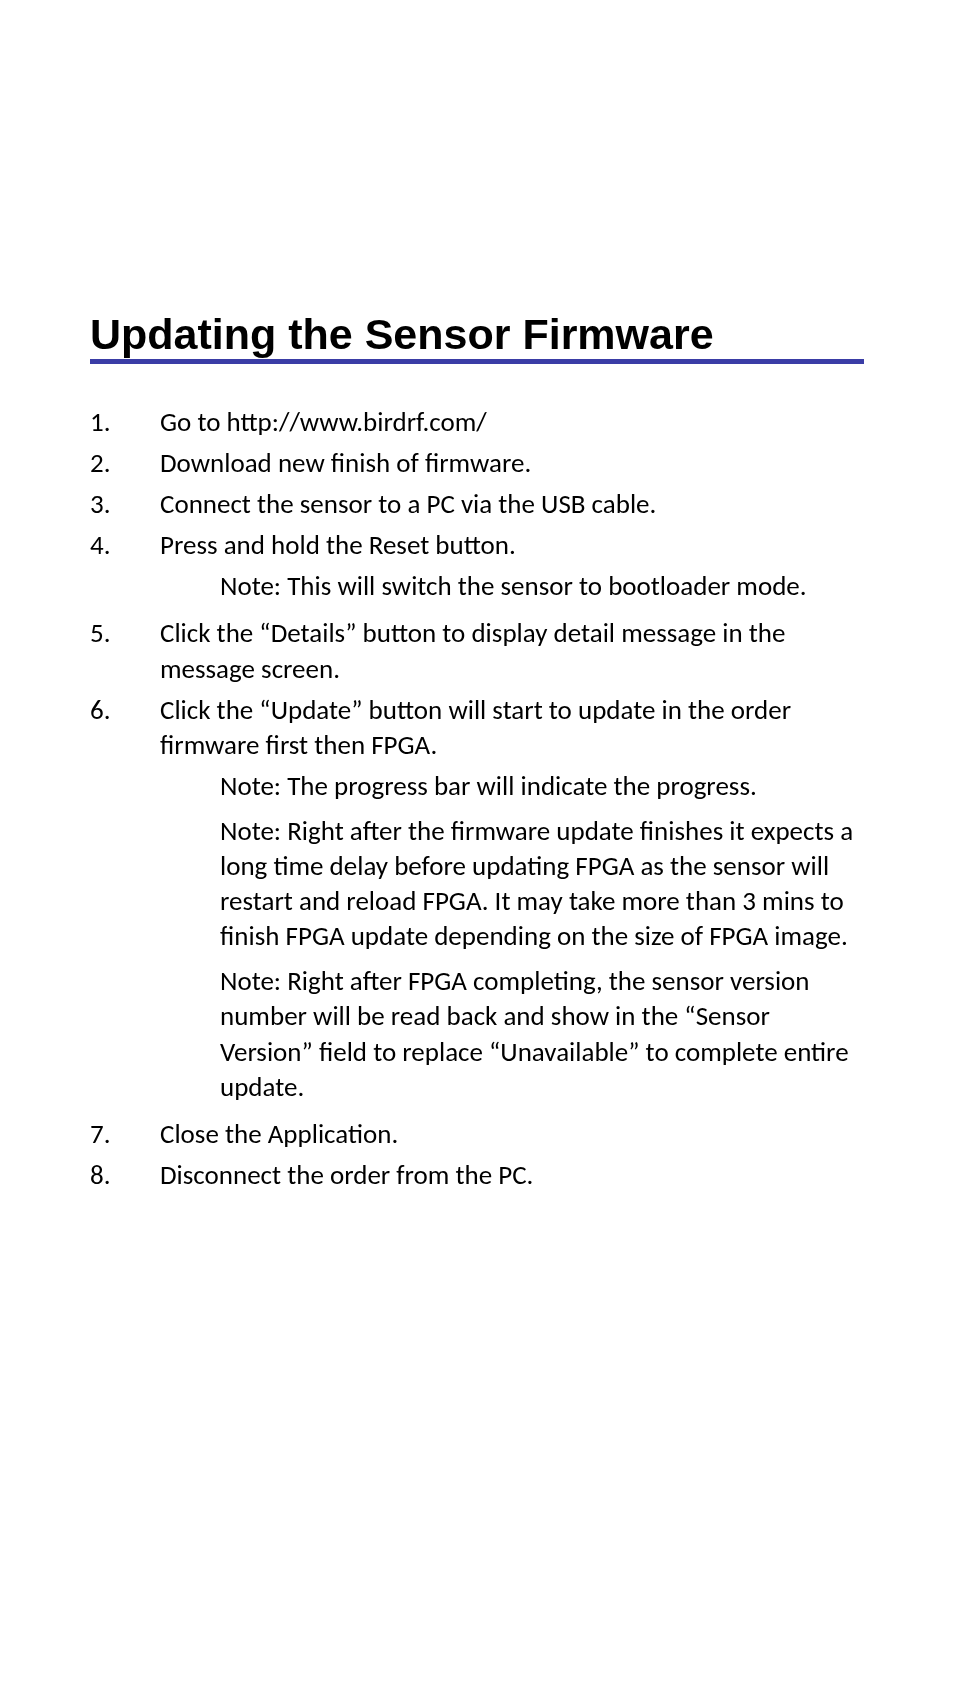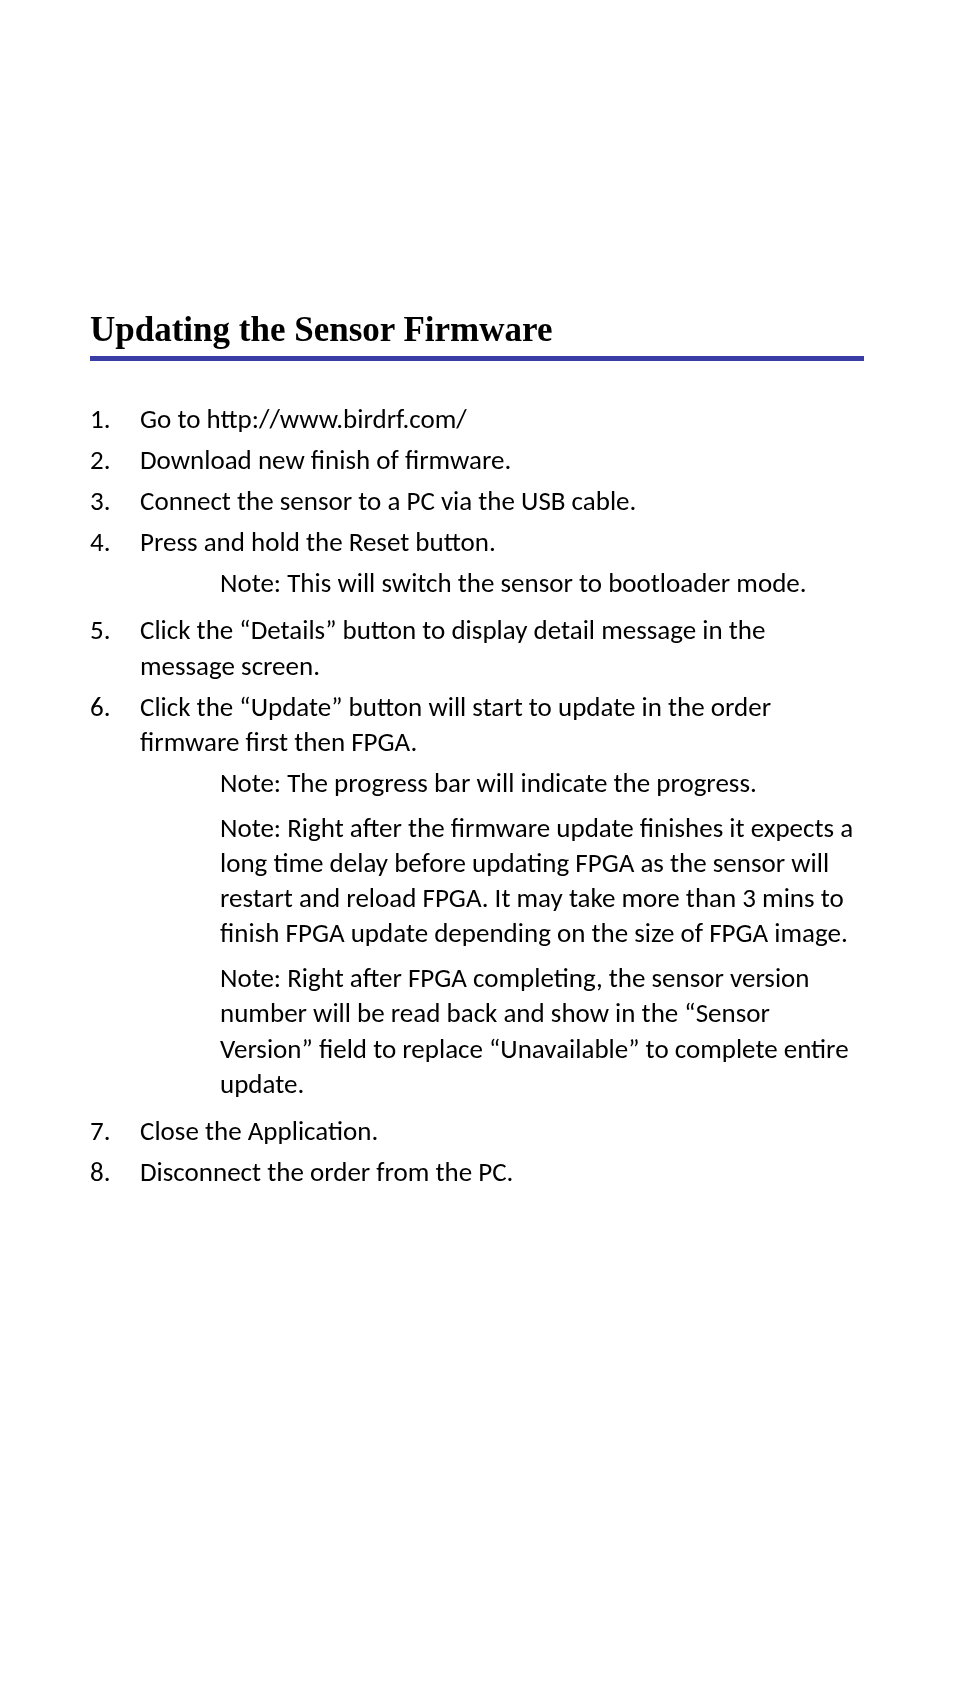--- a/index.html
+++ b/index.html
@@ -9,42 +9,42 @@
     }
     body {
       background: #ffffff;
       width: 954px;
       height: 1696px;
       font-family: Calibri, "Segoe UI", Arial, sans-serif;
       color: #000;
       padding: 310px 90px 90px 90px;
     }
     .section-heading {
-      font-family: Liberation Serif, serif;
-      font-size: 35px;
+      font-family: Liberation Sans, sans-serif;
+      font-size: 43px;
       font-weight: bold;
       color: #000;
-      padding-bottom: 6px;
       border-bottom: 5px solid #3a3da6;
       margin-bottom: 40px;
     }
     .steps {
       font-size: 27px;
       line-height: 1.30;
     }
     .step {
       display: flex;
       margin-bottom: 6px;
     }
     .step-num {
       width: 50px;
       flex-shrink: 0;
     }
     .step-text {
       flex: 1;
+      margin-left: 20px;
     }
     .notes-block {
       margin-left: 130px;
       margin-top: 6px;
       margin-bottom: 12px;
     }
     .note {
       margin-bottom: 10px;
     }
     .note-label {

